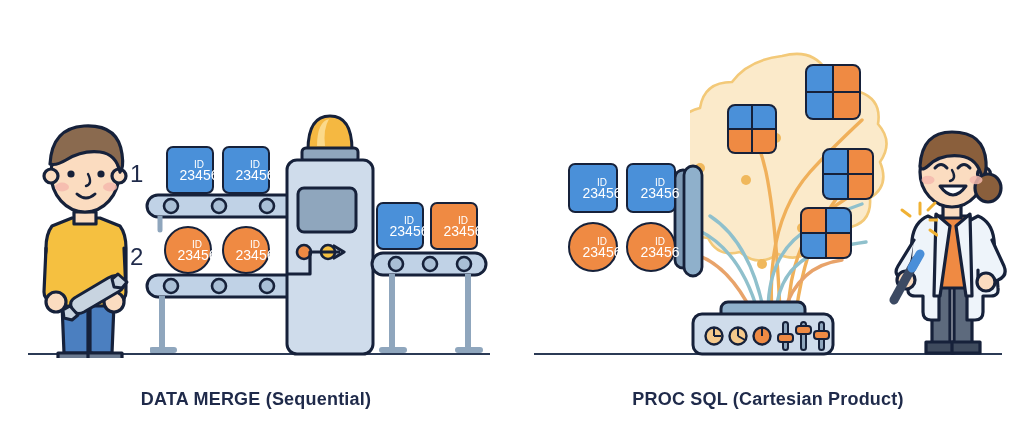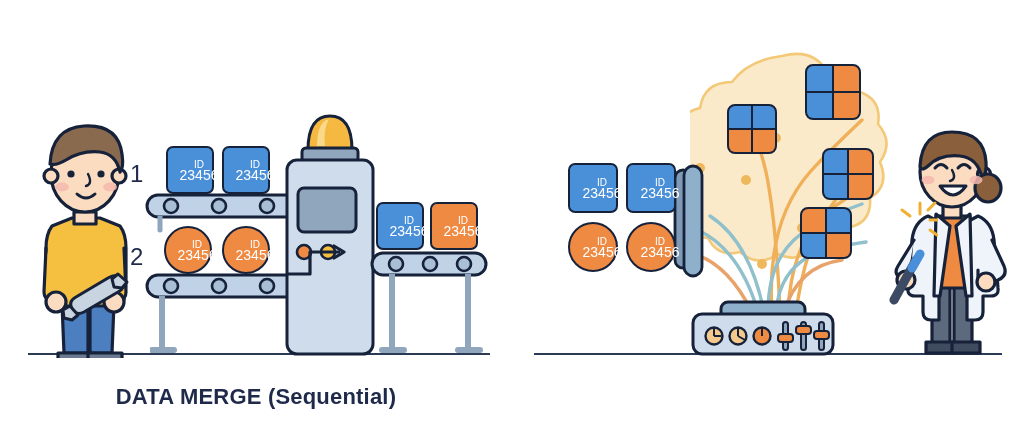--- a/index.html
+++ b/index.html
@@ -27,21 +27,21 @@
   }
   #panel-left  { left: 0; }
   #panel-right { left: 512px; }
 
   .caption {
     position: absolute;
     bottom: 24px;
     left: 0;
     width: 512px;
     text-align: center;
-    font-size: 22px;
+    font-size: 18px;
     font-weight: bold;
     color: #1f2a4a;
     letter-spacing: 0.2px;
     font-family: "Liberation Sans", sans-serif;
   }
   .ground {
     position: absolute;
     height: 2px;
     background: #2b3a55;
   }
@@ -385,15 +385,16 @@
     <svg style="position:absolute; left:386px; top:200px;" width="40" height="40" viewBox="0 0 40 40">
       <g stroke="#f0b133" stroke-width="3" stroke-linecap="round">
         <path d="M22 14 v-11"></path>
         <path d="M32 20 h8"></path>
         <path d="M30 10 l7 -7"></path>
         <path d="M12 16 l-8 -6"></path>
         <path d="M32 30 l7 5"></path>
       </g>
     </svg>
 
+    <div class="caption">PROC SQL (Cartesian Product)</div>
   </div>
 
 </div>
 
 </body></html>

